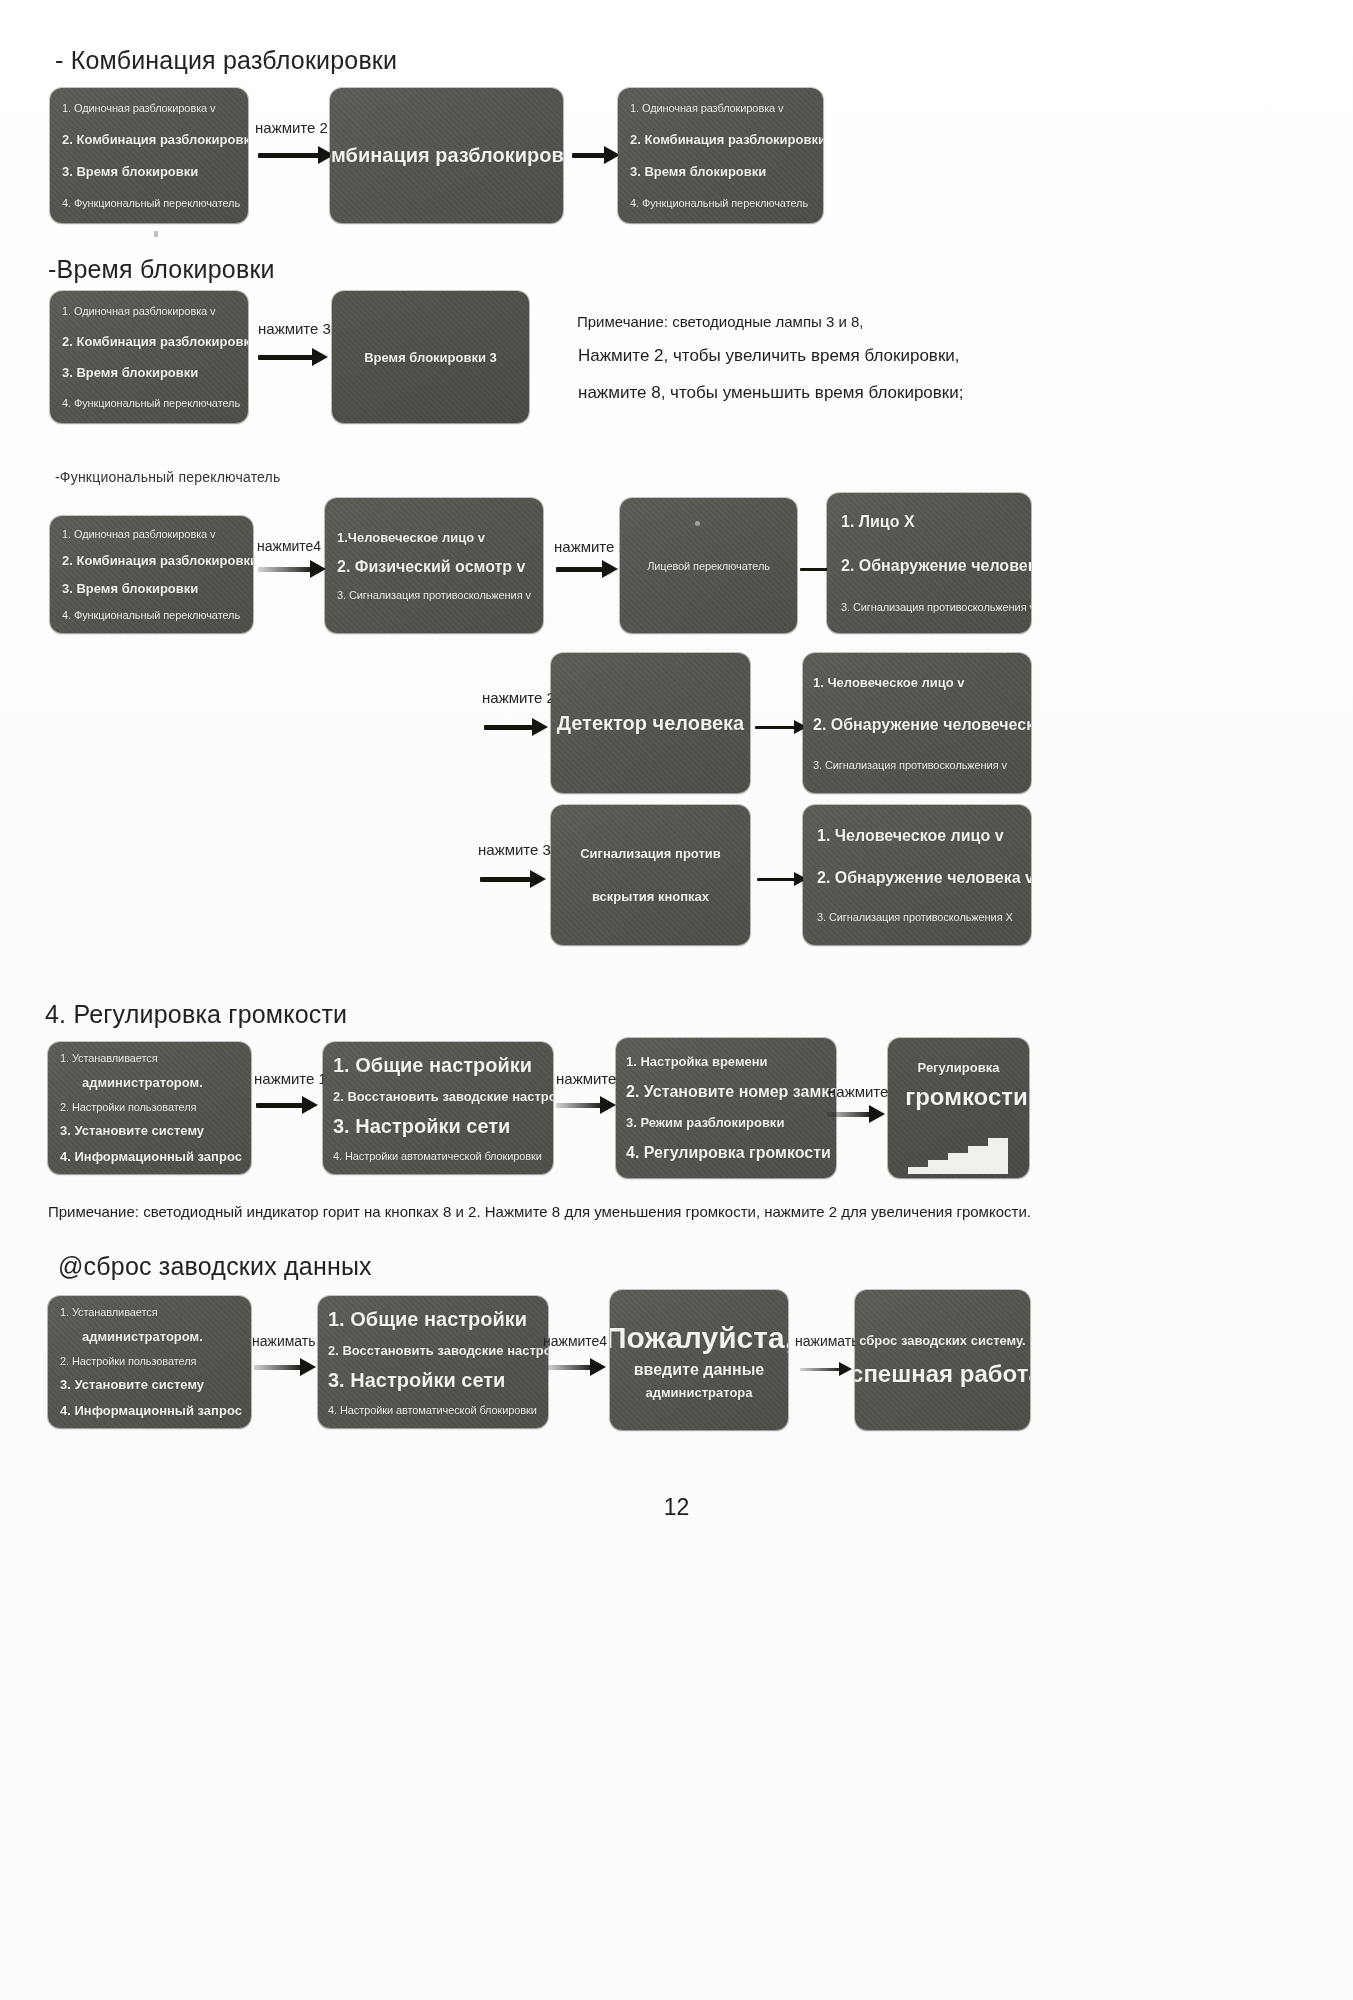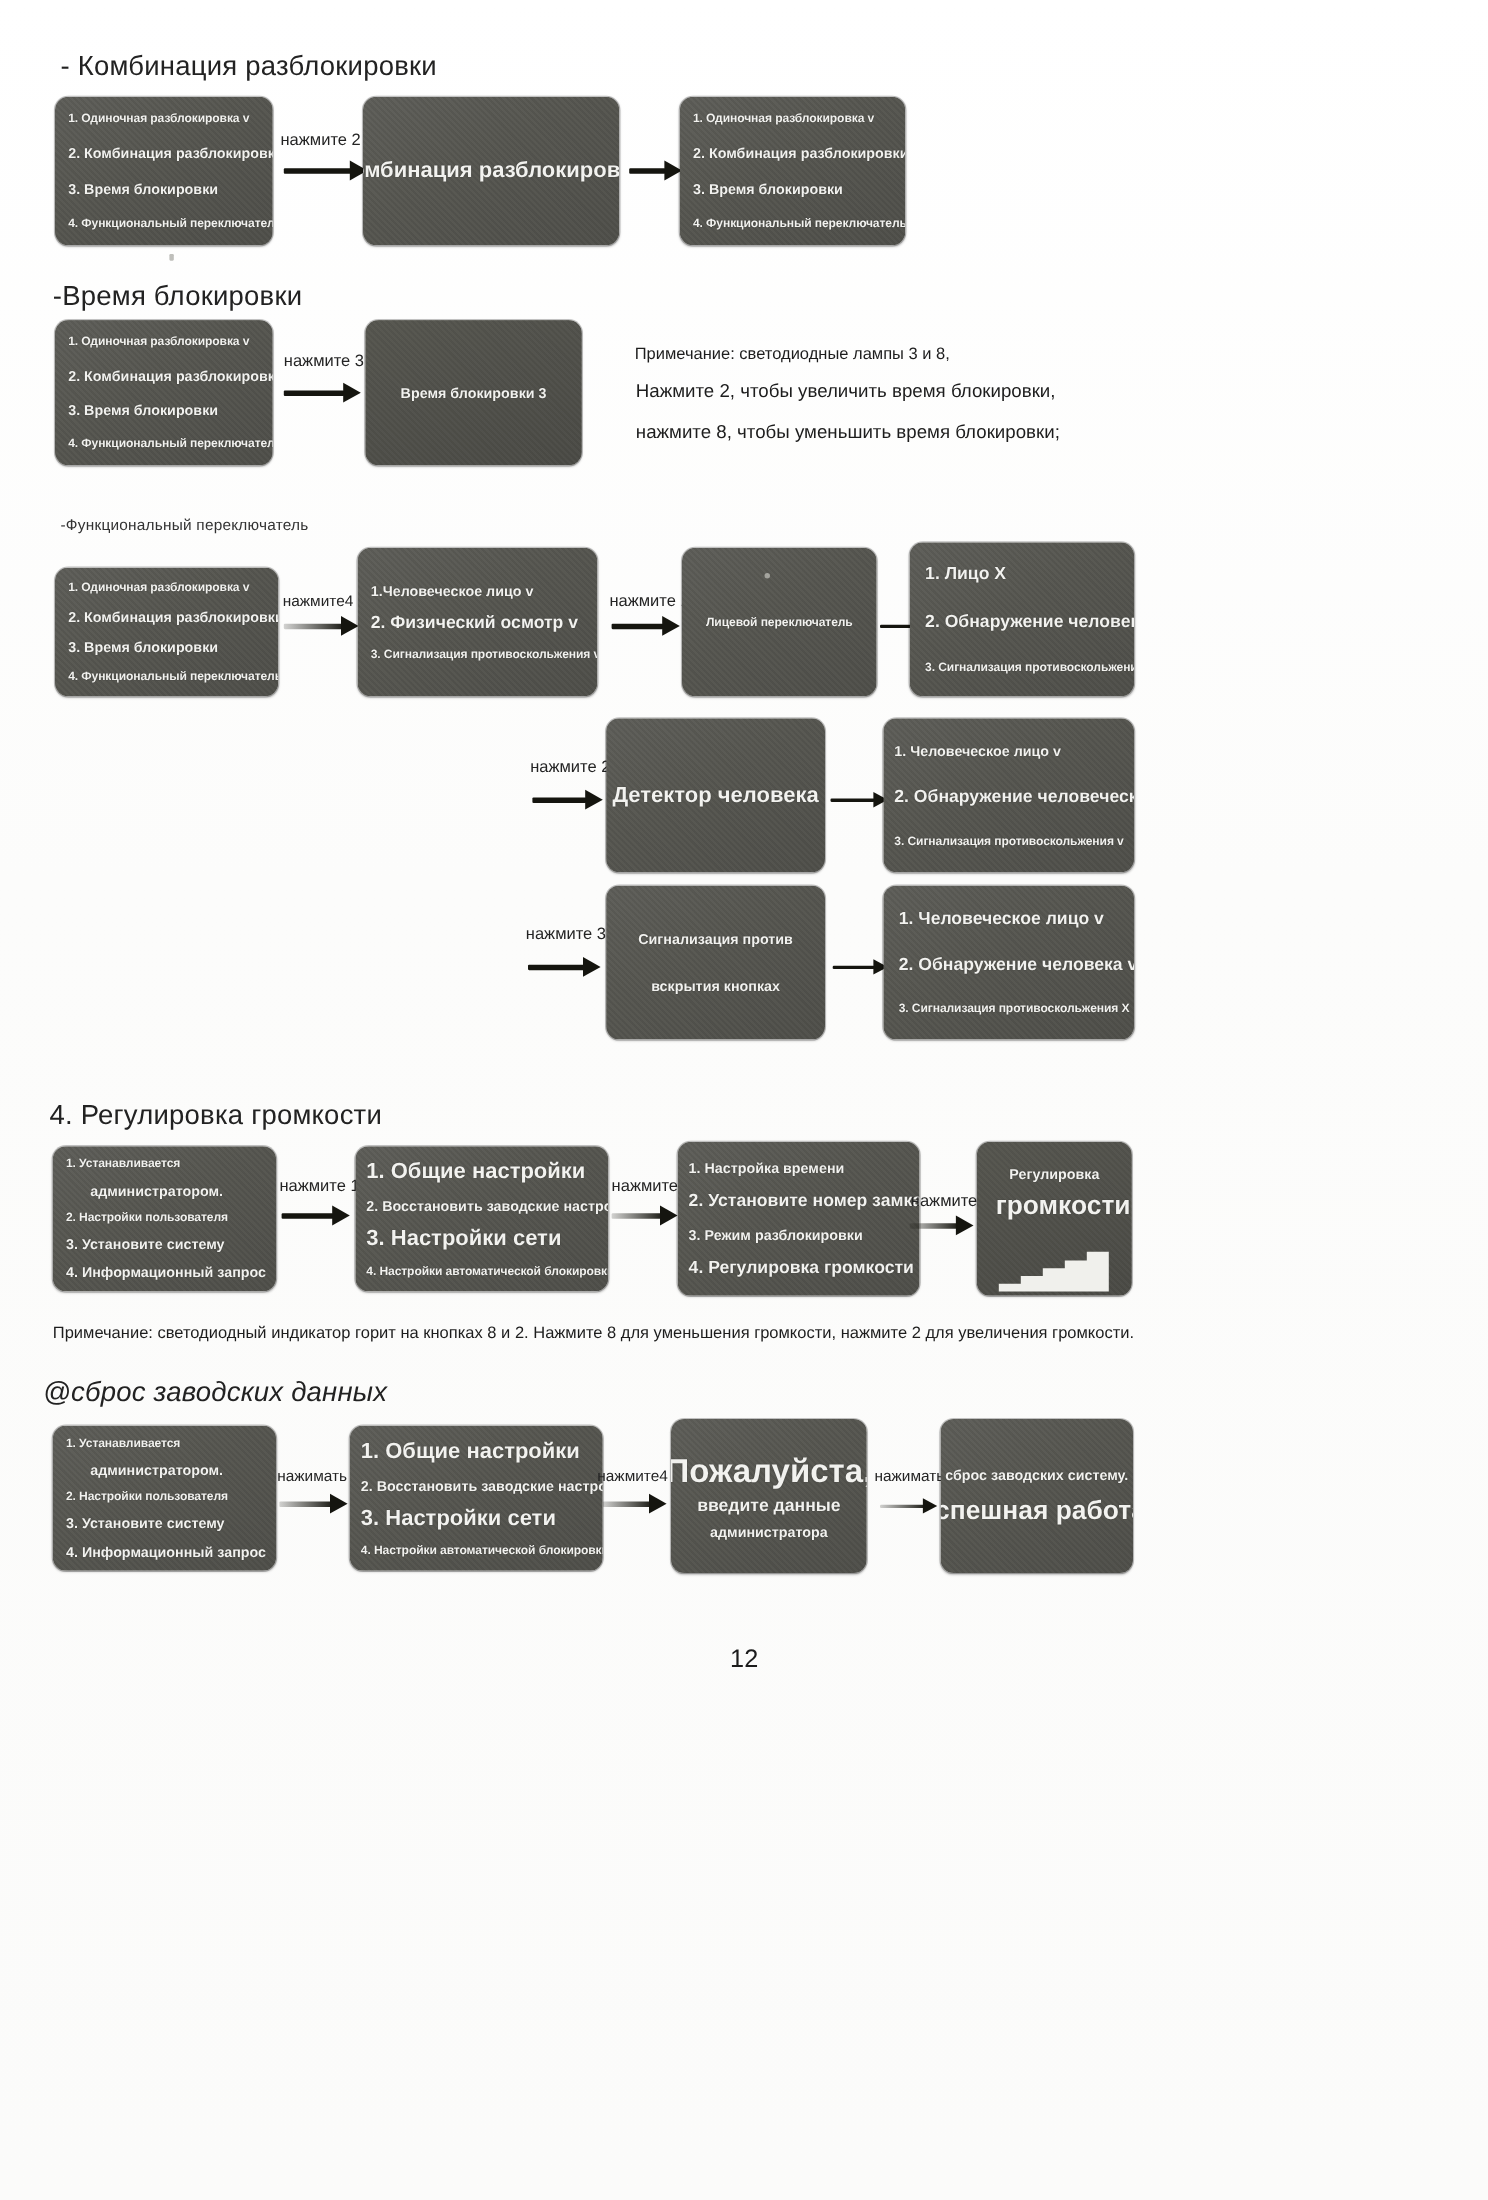--- a/index.html
+++ b/index.html
@@ -40,21 +40,21 @@
   .box.grey2{
     background:
       repeating-linear-gradient(45deg,rgba(255,255,255,.02) 0 2px,rgba(0,0,0,.03) 2px 4px),
       linear-gradient(160deg,#56564f 0%,#50504a 50%,#4a4a45 100%);
   }
   .box .ln{
     display:block;
     text-shadow:0 0 1px rgba(0,0,0,.5);
     white-space:nowrap;
   }
-  .t-xs{font-size:11px;font-weight:700;letter-spacing:-.1px;}
+  .t-xs{font-size:11px;font-weight:400;letter-spacing:-.1px;}
   .t-s {font-size:13px;font-weight:700;}
   .t-m {font-size:16px;font-weight:700;}
   .t-l {font-size:20px;font-weight:700;}
   .t-xl{font-size:24px;font-weight:700;}
   .t-xxl{font-size:30px;font-weight:700;}
   .ctr{text-align:center;}
   .lft{text-align:left;}
 
   
   .arrow{
@@ -274,21 +274,21 @@
   <div class="box grey2" style="left:888px;top:1038px;width:141px;height:140px;align-items:center;justify-content:flex-start;padding-top:22px;">
     <span class="ln t-s ctr">Регулировка</span>
     <span class="ln t-xl ctr" style="margin-top:8px;margin-left:16px;">громкости</span>
     <svg class="stairs" width="104" height="42" style="left:18px;top:96px;" viewBox="0 0 104 42">
       <path d="M2 40 L2 33 L22 33 L22 26 L42 26 L42 19 L62 19 L62 12 L82 12 L82 4 L102 4 L102 40 Z" fill="#f0f0ec"></path>
     </svg>
   </div>
 
   <div class="note" style="left:48px;top:1203px;font-size:15px;">Примечание: светодиодный индикатор горит на кнопках 8 и 2. Нажмите 8 для уменьшения громкости, нажмите 2 для увеличения громкости.</div>
 
-  <div class="abs heading" style="left:39px;top:1252px;font-style:italic;">@сброс заводских данных</div>
+  <div class="abs heading" style="left:58px;top:1252px;">@сброс заводских данных</div>
 
   <div class="box" style="left:48px;top:1296px;width:203px;height:132px;padding:10px 10px 10px 12px;justify-content:space-between;">
     <span class="ln t-xs lft">1. Устанавливается</span>
     <span class="ln t-s lft" style="padding-left:22px;">администратором.</span>
     <span class="ln t-xs lft">2. Настройки пользователя</span>
     <span class="ln t-s lft">3. Установите систему</span>
     <span class="ln t-s lft">4. Информационный запрос</span>
   </div>
 
   <div class="alabel sm" style="left:252px;top:1333px;">нажимать 1</div>

